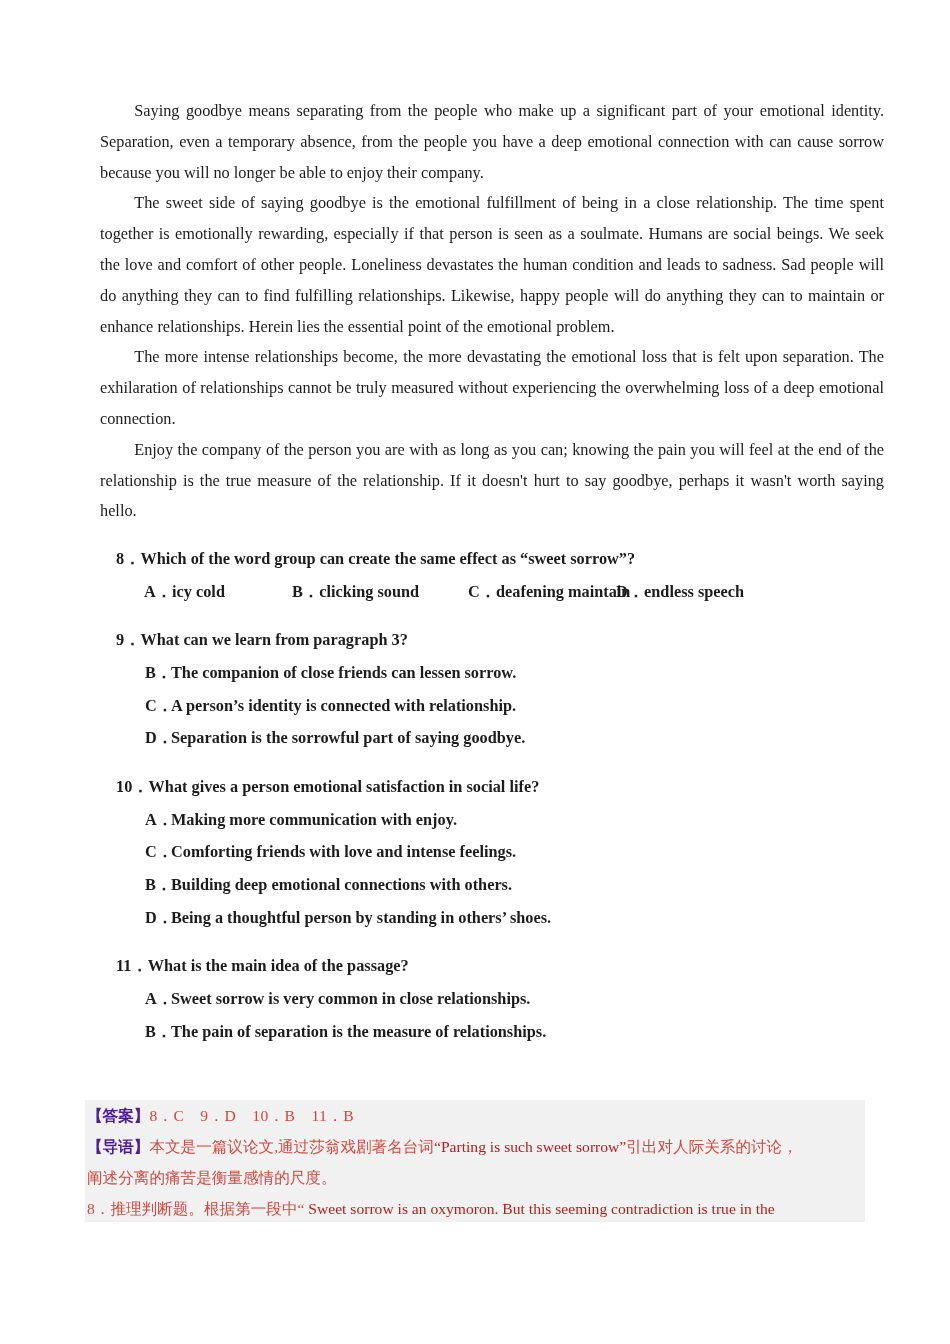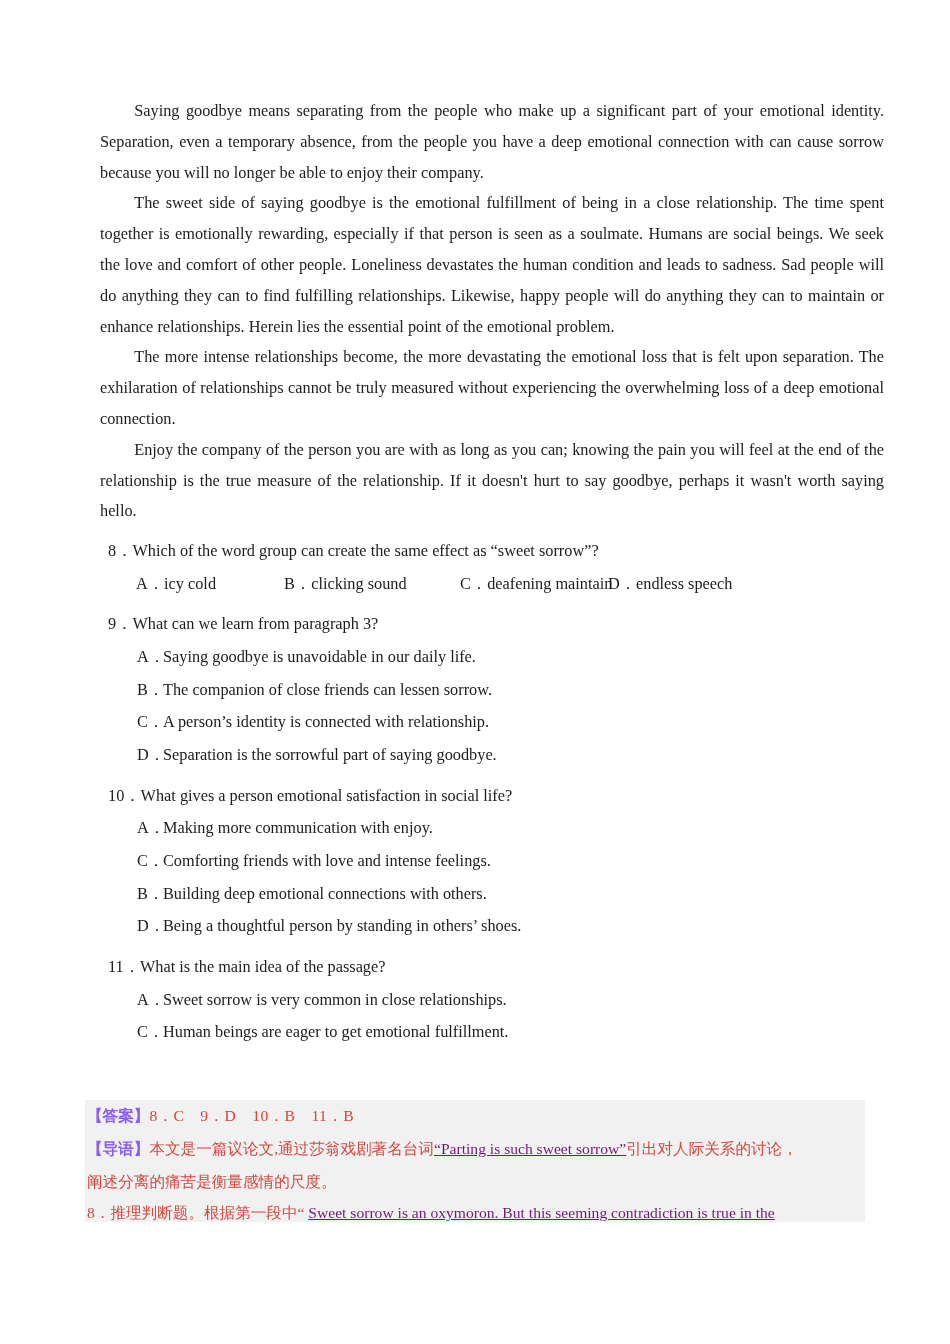--- a/index.html
+++ b/index.html
@@ -37,21 +37,21 @@
     text-justify: inter-word;
     text-indent: 2.1em;
     margin: 0 0 0 0;
     color: #1c1c1c;
     hyphens: none;
   }
 
   
   .questions { margin-top: 8px; }
 
-  .q-block { margin: 8px; }
+  .q-block { margin: 16px; font-weight: bold; }
 
   .q-stem {
     font-size: 16.3px;
     line-height: 32.6px;
     margin: 0;
     padding-left: 0;
     white-space: nowrap;
     color: #1c1c1c;
   }
   .q-num { letter-spacing: 0; }
@@ -94,28 +94,27 @@
   .ans-line {
     font-size: 15.6px;
     line-height: 31px;
     margin: 0;
     padding: 0 4px 0 2px;
     white-space: nowrap;
     color: #d94438;
     font-family: "Liberation Serif", "DejaVu Serif", serif;
   }
   .tag {
-    color: #8b5cf6;
+    color: #4c1d95;
     font-weight: bold;
     letter-spacing: 0;
-    font-family: Liberation Mono, monospace;
   }
   .ans-codes { color: #d94438; letter-spacing: 0.4px; }
   .cn { color: #cf4a3f; }
-  .en-quote { color: #701a75; text-decoration: underline; }
+  .en-quote { color: #b91c1c; }
 </style>
 </head>
 <body>
 
 <div class="page">
 
   <div class="passage">
     <p class="para">Saying goodbye means separating from the people who make up a significant part of your emotional identity. Separation, even a temporary absence, from the people you have a deep emotional connection with can cause sorrow because you will no longer be able to enjoy their company.</p>
     <p class="para">The sweet side of saying goodbye is the emotional fulfillment of being in a close relationship. The time spent together is emotionally rewarding, especially if that person is seen as a soulmate. Humans are social beings. We seek the love and comfort of other people. Loneliness devastates the human condition and leads to sadness. Sad people will do anything they can to find fulfilling relationships. Likewise, happy people will do anything they can to maintain or enhance relationships. Herein lies the essential point of the emotional problem.</p>
     <p class="para">The more intense relationships become, the more devastating the emotional loss that is felt upon separation. The exhilaration of relationships cannot be truly measured without experiencing the overwhelming loss of a deep emotional connection.</p>
@@ -124,38 +123,37 @@
 
   <div class="questions">
 
     <div class="q-block">
       <p class="q-stem"><span class="q-num">8．</span><span>Which of the word group can create the same effect as “sweet sorrow”?</span></p>
       <p class="opt-row-inline"><span class="opt-inline w1"><span>A．</span><span>icy cold</span></span><span class="opt-inline w2"><span>B．</span><span>clicking sound</span></span><span class="opt-inline w3"><span>C．</span><span>deafening maintain</span></span><span class="opt-inline"><span>D．</span><span>endless speech</span></span></p>
     </div>
 
     <div class="q-block">
       <p class="q-stem"><span class="q-num">9．</span><span>What can we learn from paragraph 3?</span></p>
-      <p class="opt-line"><span class="opt-letter">A．</span><span>Saying goodbye is unavoidable in our daily life.</span></p>
       <p class="opt-line"><span class="opt-letter">B．</span><span>The companion of close friends can lessen sorrow.</span></p>
       <p class="opt-line"><span class="opt-letter">C．</span><span>A person’s identity is connected with relationship.</span></p>
       <p class="opt-line"><span class="opt-letter">D．</span><span>Separation is the sorrowful part of saying goodbye.</span></p>
     </div>
 
     <div class="q-block">
       <p class="q-stem"><span class="q-num">10．</span><span>What gives a person emotional satisfaction in social life?</span></p>
       <p class="opt-line"><span class="opt-letter">A．</span><span>Making more communication with enjoy.</span></p>
       <p class="opt-line"><span class="opt-letter">C．</span><span>Comforting friends with love and intense feelings.</span></p>
       <p class="opt-line"><span class="opt-letter">B．</span><span>Building deep emotional connections with others.</span></p>
       <p class="opt-line"><span class="opt-letter">D．</span><span>Being a thoughtful person by standing in others’ shoes.</span></p>
     </div>
 
     <div class="q-block">
       <p class="q-stem"><span class="q-num">11．</span><span>What is the main idea of the passage?</span></p>
       <p class="opt-line"><span class="opt-letter">A．</span><span>Sweet sorrow is very common in close relationships.</span></p>
-      <p class="opt-line"><span class="opt-letter">C．</span><span>Human beings are eager to get emotional fulfillment.</span></p>
+      <p class="opt-line"><span class="opt-letter">B．</span><span>The pain of separation is the measure of relationships.</span></p>
     </div>
 
   </div>
 </div>
 
 <div class="answer-block">
   <p class="ans-line"><span class="tag">【答案】</span><span class="ans-codes">8．C　9．D　10．B　11．B</span></p>
   <p class="ans-line"><span class="tag">【导语】</span><span class="cn">本文是一篇议论文,通过莎翁戏剧著名台词</span><span class="en-quote">“Parting is such sweet sorrow”</span><span class="cn">引出对人际关系的讨论，</span></p>
   <p class="ans-line"><span class="cn">阐述分离的痛苦是衡量感情的尺度。</span></p>
   <p class="ans-line"><span class="cn">8．推理判断题。根据第一段中</span><span class="cn">“</span>&nbsp;<span class="en-quote">Sweet sorrow is an oxymoron. But this seeming contradiction is true in the</span></p>

